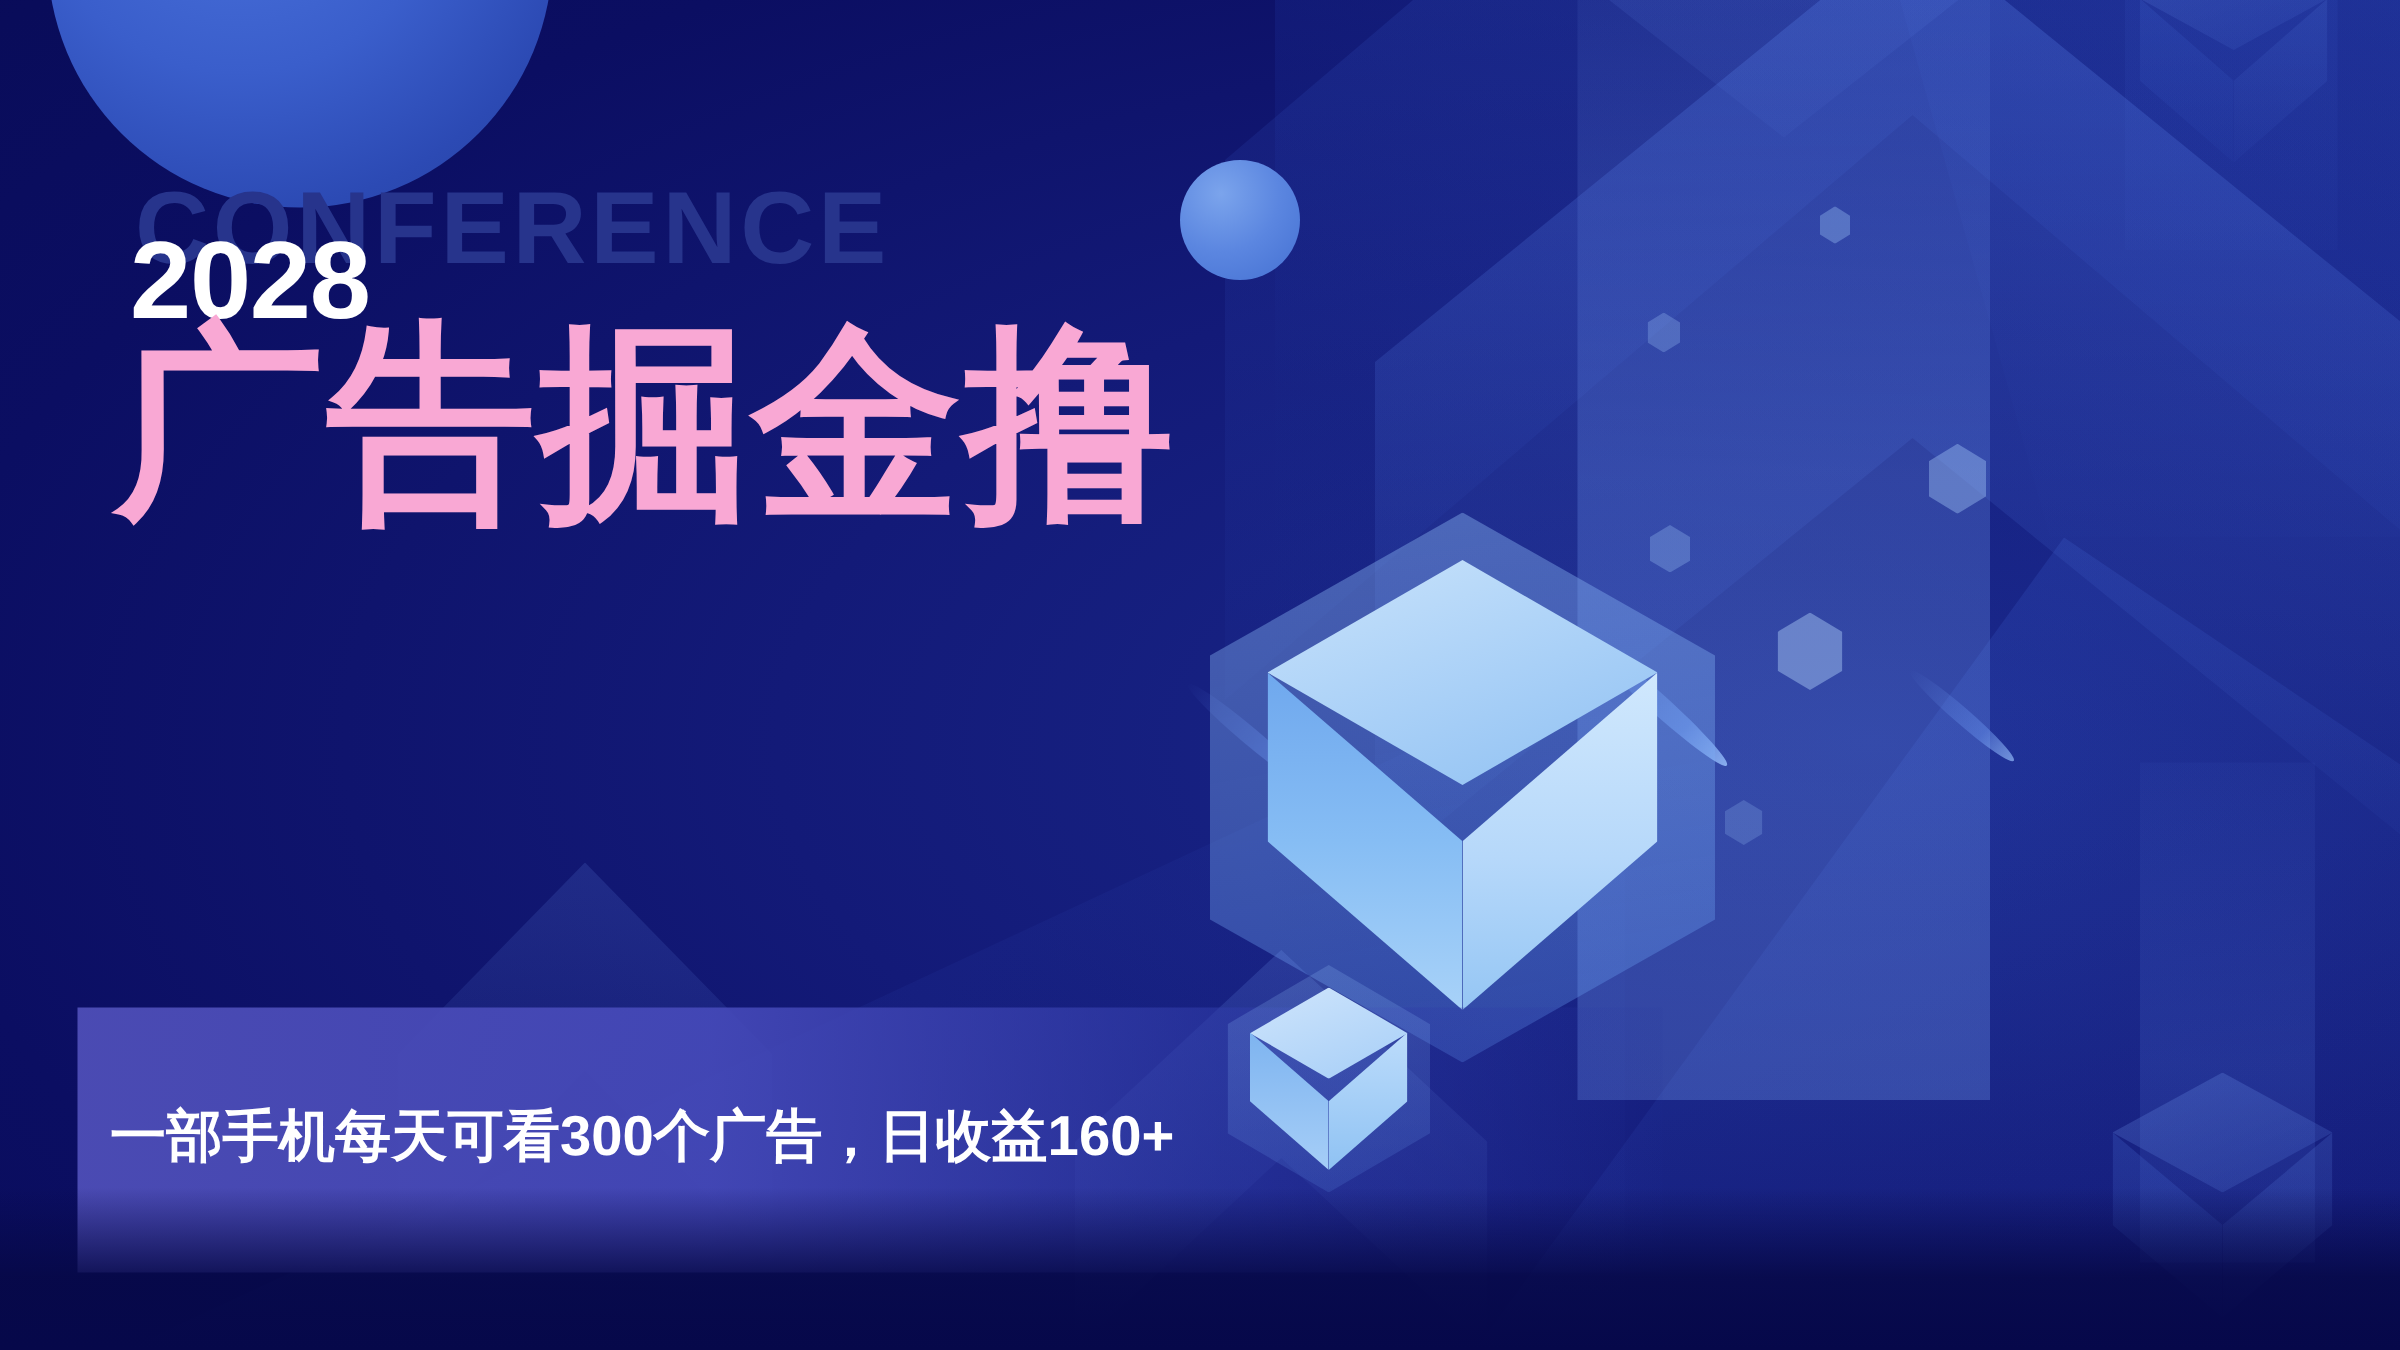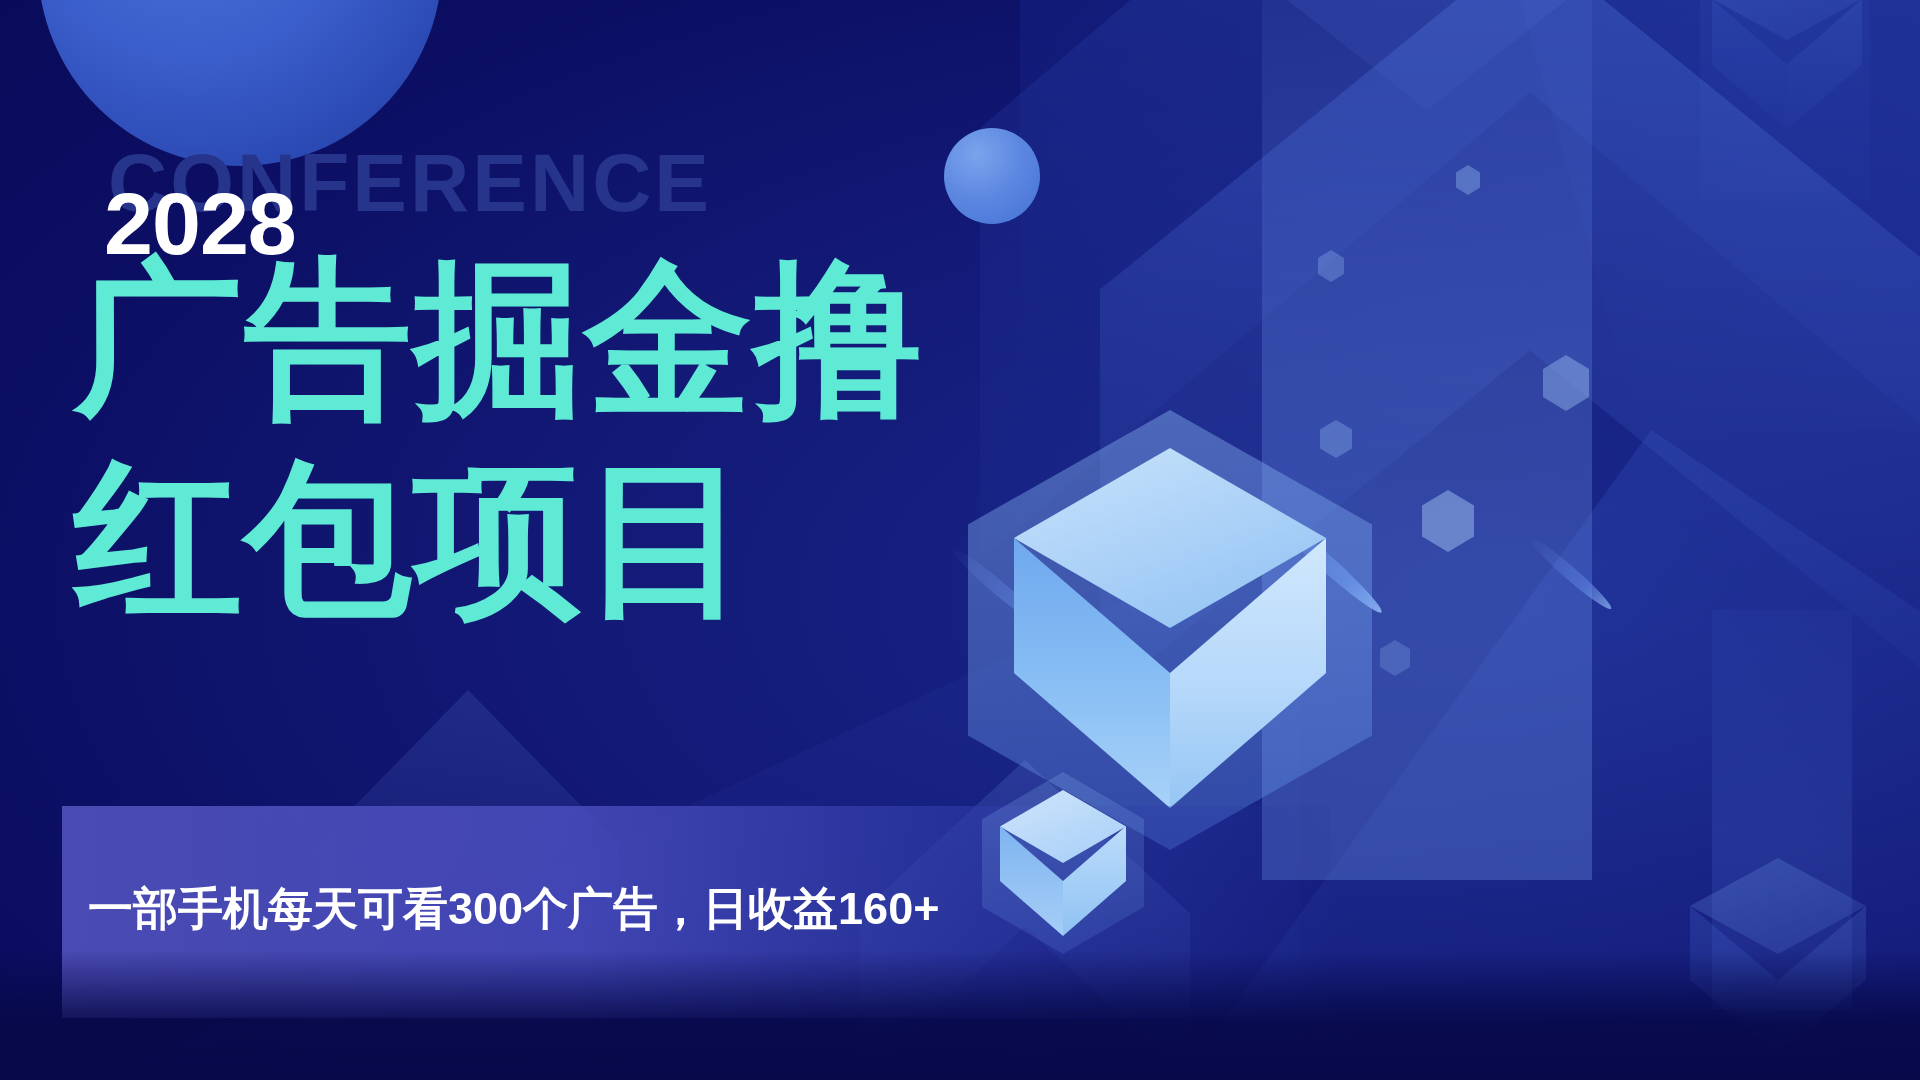--- a/index.html
+++ b/index.html
@@ -225,23 +225,23 @@
     user-select:none;
   }
   #year{
     position:absolute;left:104px;top:180px;
     font-size:88px;font-weight:700;
     color:#ffffff;
     line-height:1;
     letter-spacing:-1px;
   }
   .headline{
-    position:absolute;left:74px;
+    position:absolute;left:91px;
     font-size:168px;font-weight:700;
-    color:#5eead4;
+    color:#f9a8d4;
     line-height:1;
     letter-spacing:2px;
     white-space:nowrap;
   }
   #headline-1{top:255px;}
   #headline-2{top:455px;}
 
   
   #subtitle-band{
     position:absolute;left:62px;top:806px;width:1268px;height:212px;
@@ -305,21 +305,20 @@
   <div class="sphere" id="sphere-big"></div>
   <div class="sphere" id="sphere-small"></div>
 
   <div id="chevron-left"></div>
   <div id="chevron-left2"></div>
 
   <div id="conference">CONFERENCE</div>
   <div id="year">2028</div>
 
   <div class="headline" id="headline-1">广告掘金撸</div>
-  <div class="headline" id="headline-2">红包项目</div>
 
   <div id="subtitle-band"></div>
 
   <div class="facet" id="cube-small-shell"></div>
   <div class="cube" id="cube-small">
     <div class="top"></div>
     <div class="left"></div>
     <div class="right"></div>
   </div>
 

